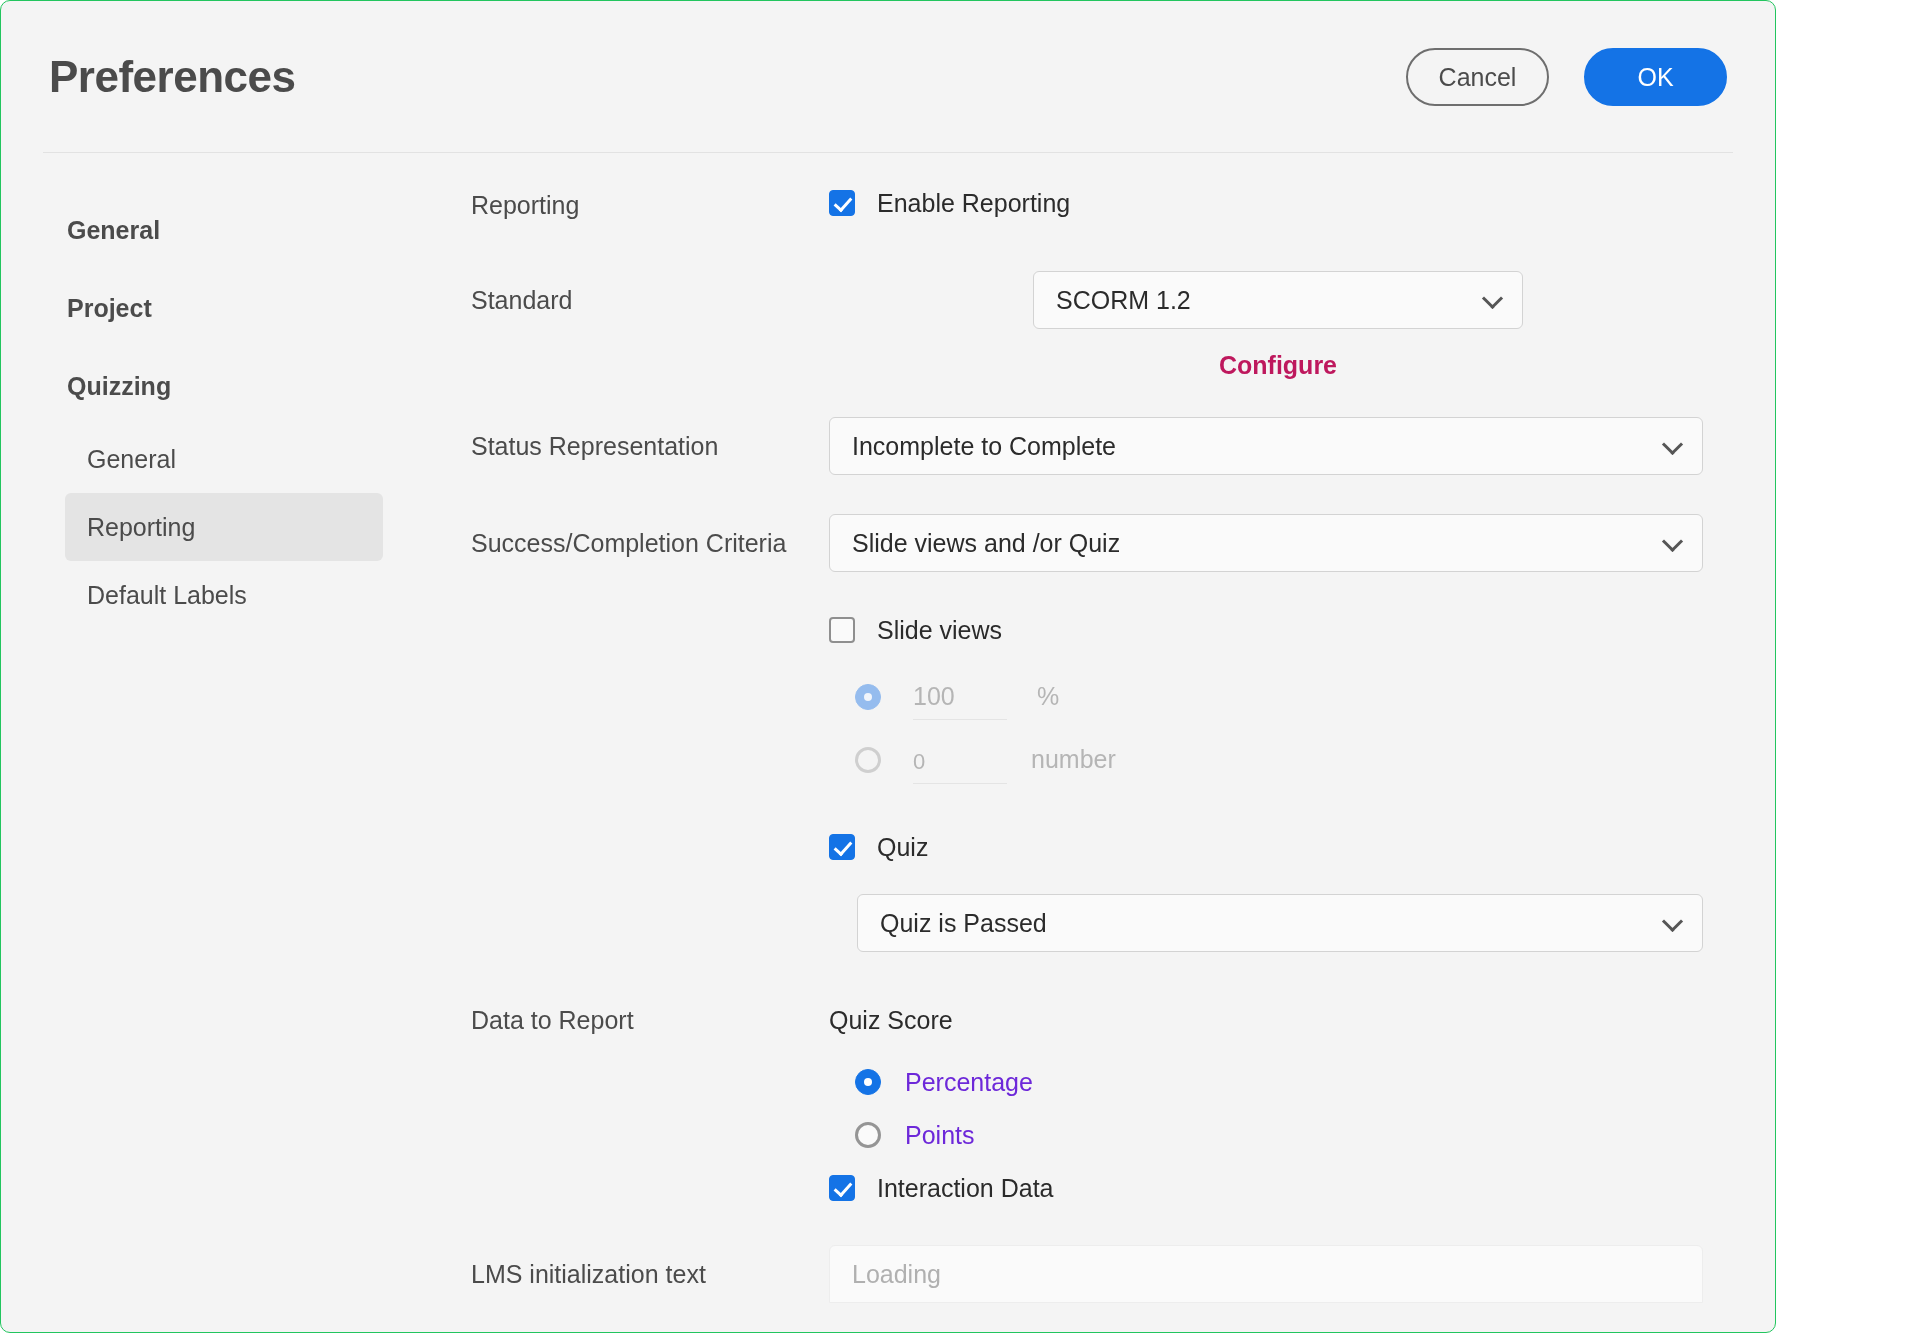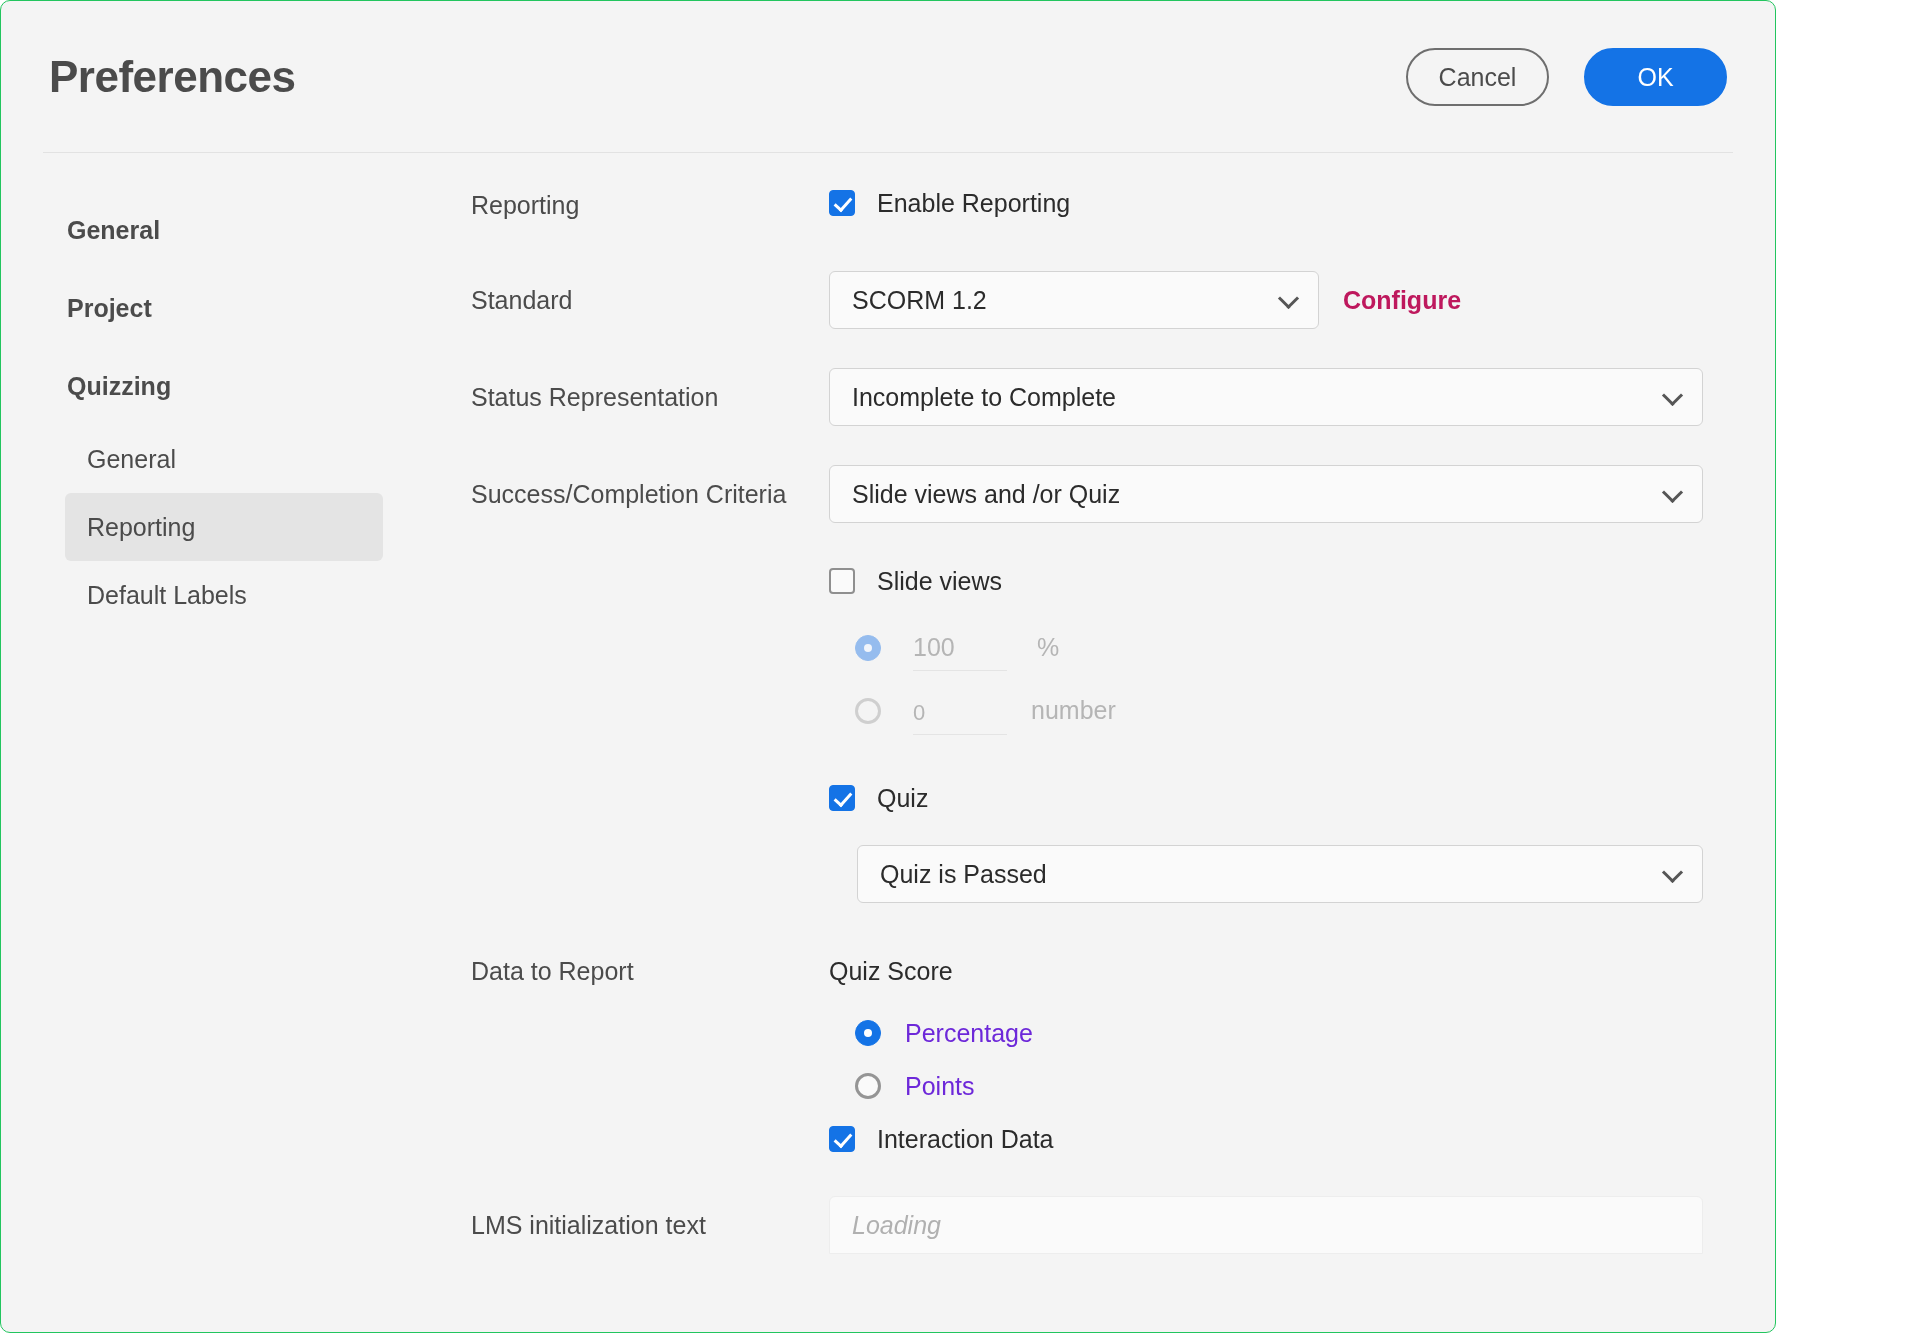--- a/index.html
+++ b/index.html
@@ -293,21 +293,21 @@
         <div class="row-control">
           <div class="cb-line" style="margin-top:-3px;">
             <span class="cbox on"></span>
             <span class="cb-label">Enable Reporting</span>
           </div>
         </div>
       </div>
 
       <div class="row" style="margin-top:53px;">
         <div class="row-label" style="margin-top:17px;">Standard</div>
-        <div class="row-control" style="display:flex;align-items:center;gap:24px;">
+        <div class="row-control" style="display:flex;align-items:center;gap:24px;flex-direction:column;">
           <div class="select" style="width:490px;">
             <span class="val">SCORM 1.2</span>
             <span class="chev"></span>
           </div>
           <div class="link">Configure</div>
         </div>
       </div>
 
       <div class="row" style="margin-top:39px;">
         <div class="row-label" style="margin-top:17px;">Status Representation</div>
@@ -374,21 +374,21 @@
           <div class="cb-line" style="margin-top:27px;">
             <span class="cbox on"></span>
             <span class="cb-label">Interaction Data</span>
           </div>
         </div>
       </div>
 
       <div class="row" style="margin-top:44px;">
         <div class="row-label" style="margin-top:17px;">LMS initialization text</div>
         <div class="row-control">
-          <div class="textinput" style="width:874px;font-style:italic;">
+          <div class="textinput" style="width:874px;">
             <span>Loading</span>
           </div>
         </div>
       </div>
 
     </div>
   </div>
 </div>
 
 </body></html>

